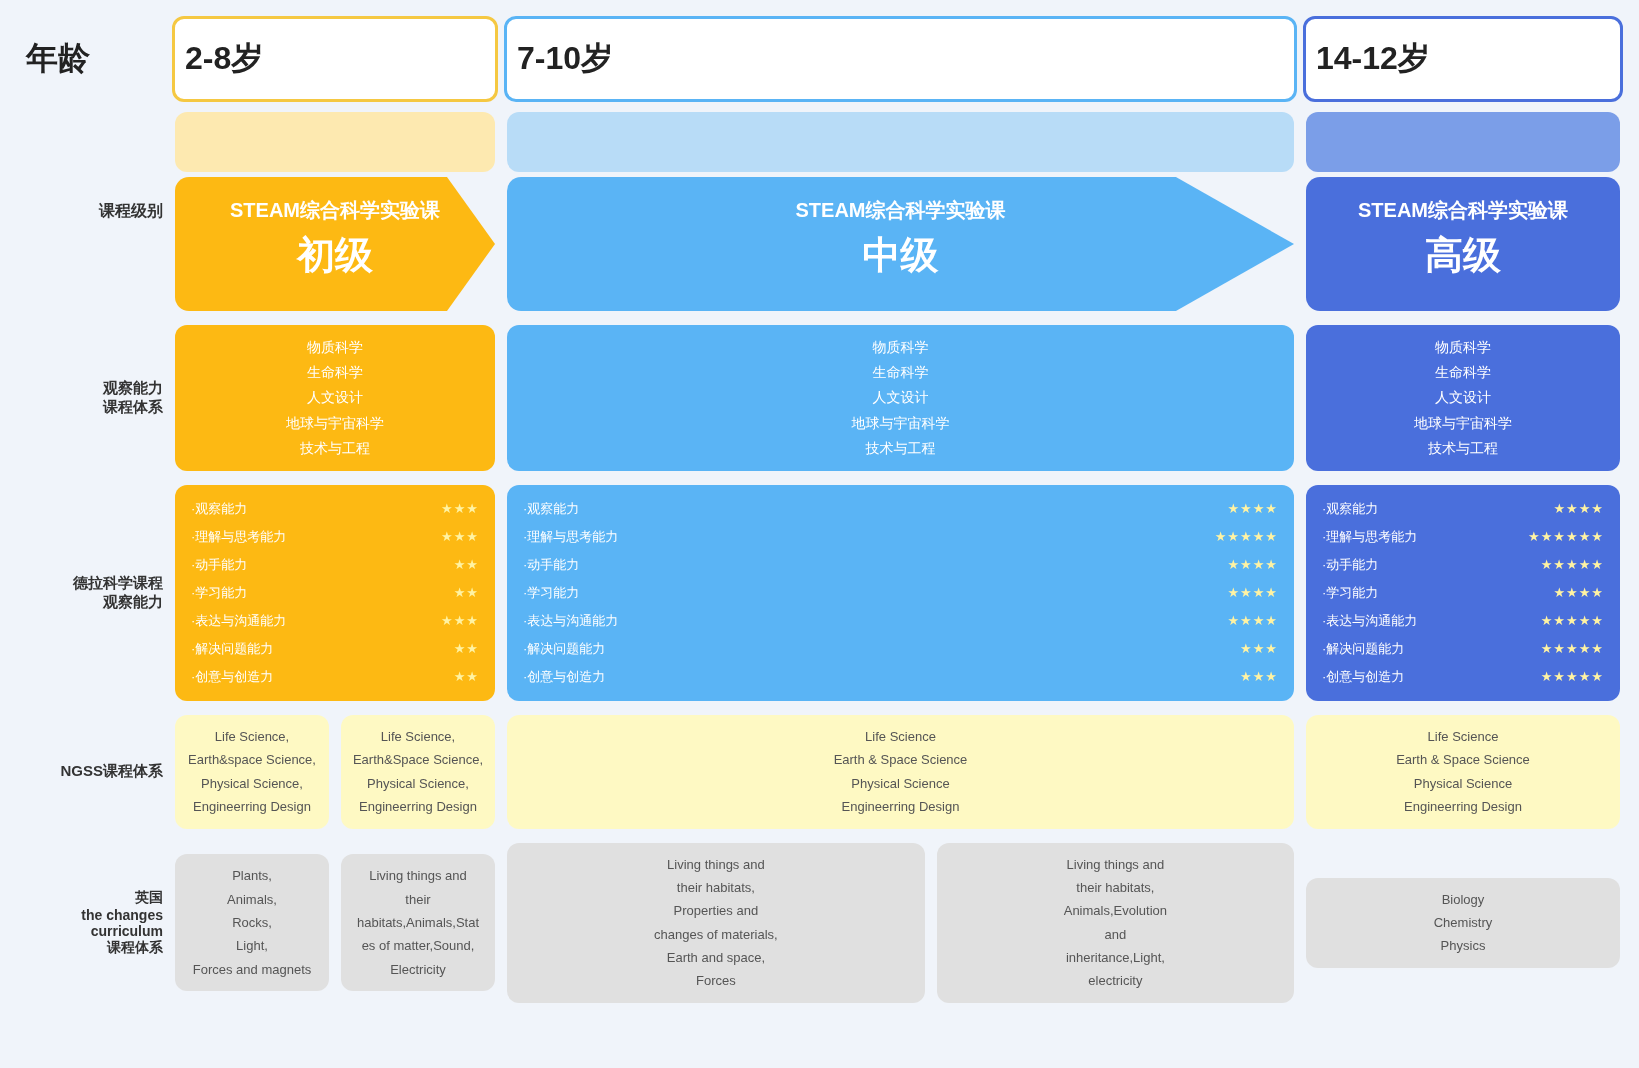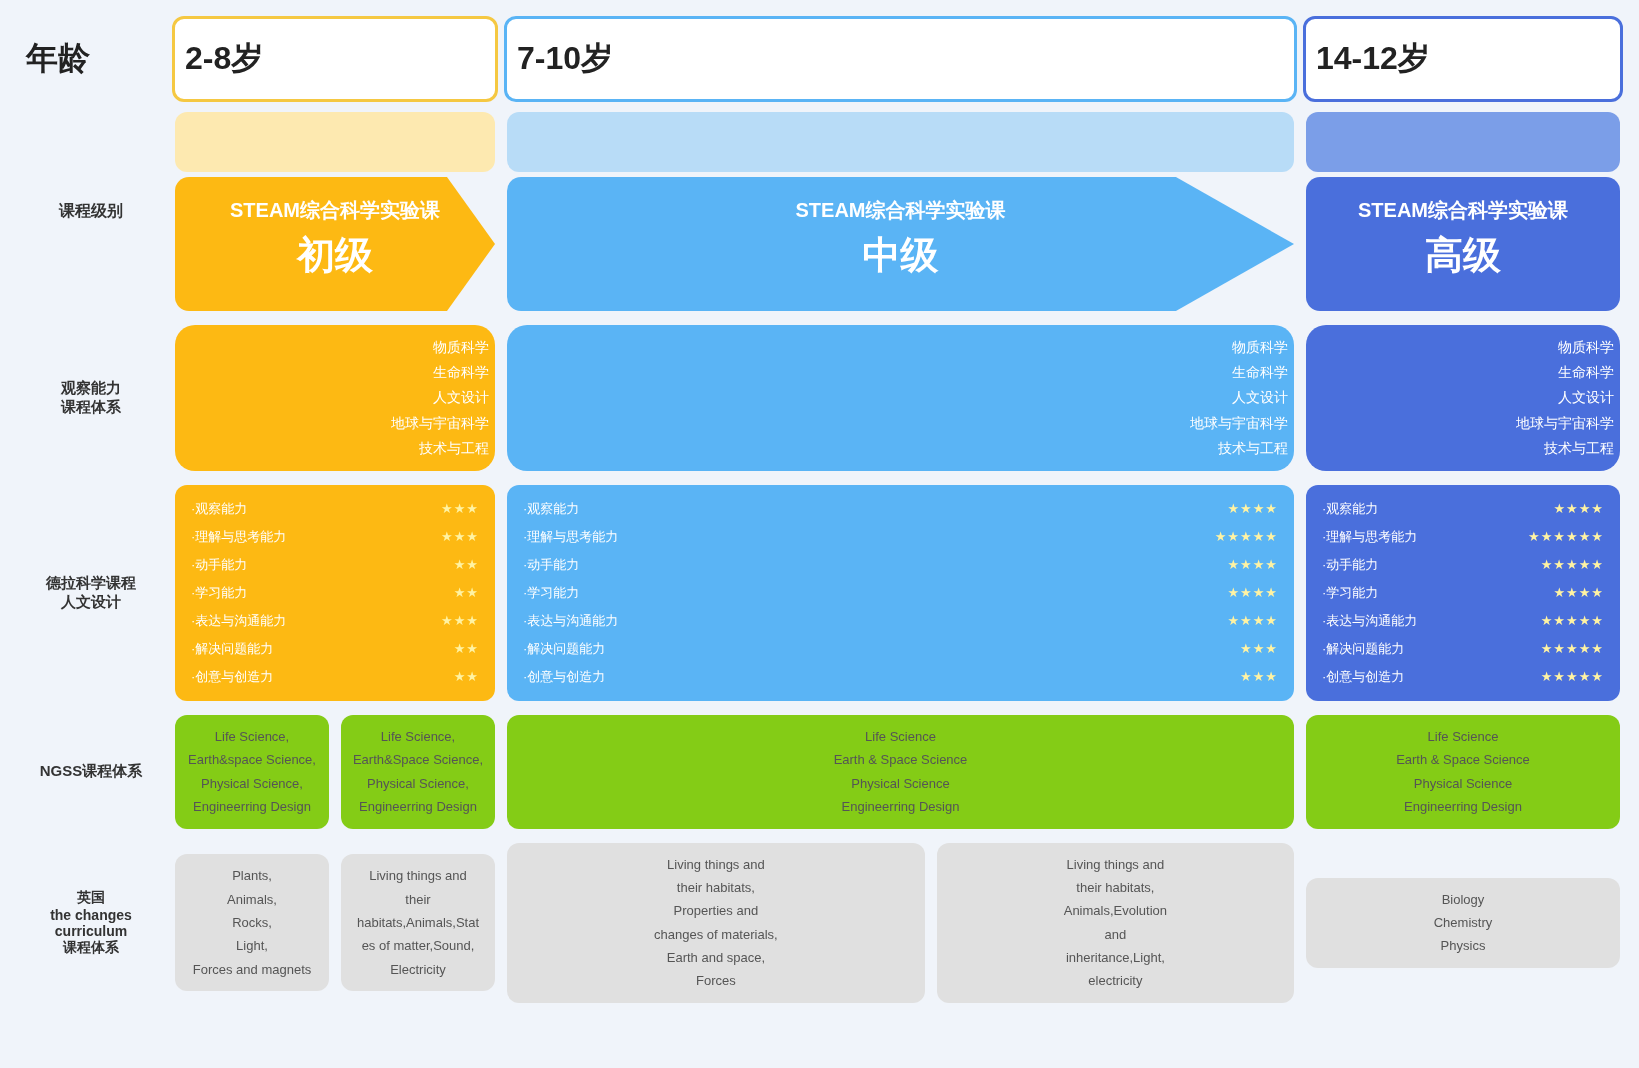--- a/index.html
+++ b/index.html
@@ -76,22 +76,22 @@
       margin-bottom: 6px;
     }
     .level-title {
       font-size: 38px;
       font-weight: 900;
     }
 
     
     .curriculum-cell {
       background: #fdb913;
-      border-radius: 20px;
-      text-align: right;
+      border-radius: 12px;
+      text-align: center;
       padding: 10px 6px;
       color: #fff;
       font-size: 14px;
       line-height: 1.8;
       font-weight: 500;
     }
     .curriculum-cell-blue {
       background: #5ab4f5;
     }
     .curriculum-cell-darkblue {
@@ -110,21 +110,21 @@
     }
     .ability-cell-blue {
       background: #5ab4f5;
     }
     .ability-cell-darkblue {
       background: #4a6fdc;
     }
 
     
     .ngss-cell {
-      background: #84cc16;
+      background: #fef9c3;
       border-radius: 12px;
       text-align: center;
       padding: 10px 6px;
       color: #555;
       font-size: 13px;
       line-height: 1.8;
     }
 
     
     .uk-cell {
@@ -134,21 +134,21 @@
       padding: 10px 6px;
       color: #555;
       font-size: 13px;
       line-height: 1.8;
     }
 
     td, th {
       vertical-align: middle;
     }
     .row-label {
-      text-align: center;
+      text-align: right;
       font-size: 16px;
       font-weight: 700;
       color: #333;
       width: 150px;
       padding: 8px 4px;
     }
 
     .top-filler-6-8 {
       background: #fde9b0;
       border-radius: 12px;
@@ -250,21 +250,21 @@
 人文设计
 地球与宇宙科学
 技术与工程</span>
         </div>
       </td>
     </tr>
 
     <tr class="body-row">
       <td class="row-label">
         <span style="white-space:pre-line;font-size:15px;font-weight:700;">德拉科学课程
-人文设计</span>
+观察能力</span>
       </td>
       <td colspan="2" style="padding:4px 3px;">
         <div class="ability-cell" id="ability-6-8">
             <div style="display:flex;justify-content:space-between;align-items:center;padding:1px 8px;">
       <span>·观察能力</span>
       <span style="color:#fff3a3;font-size:13px;letter-spacing:1px;">★★★</span>
     </div>
             <div style="display:flex;justify-content:space-between;align-items:center;padding:1px 8px;">
       <span>·理解与思考能力</span>
       <span style="color:#fff3a3;font-size:13px;letter-spacing:1px;">★★★</span>

